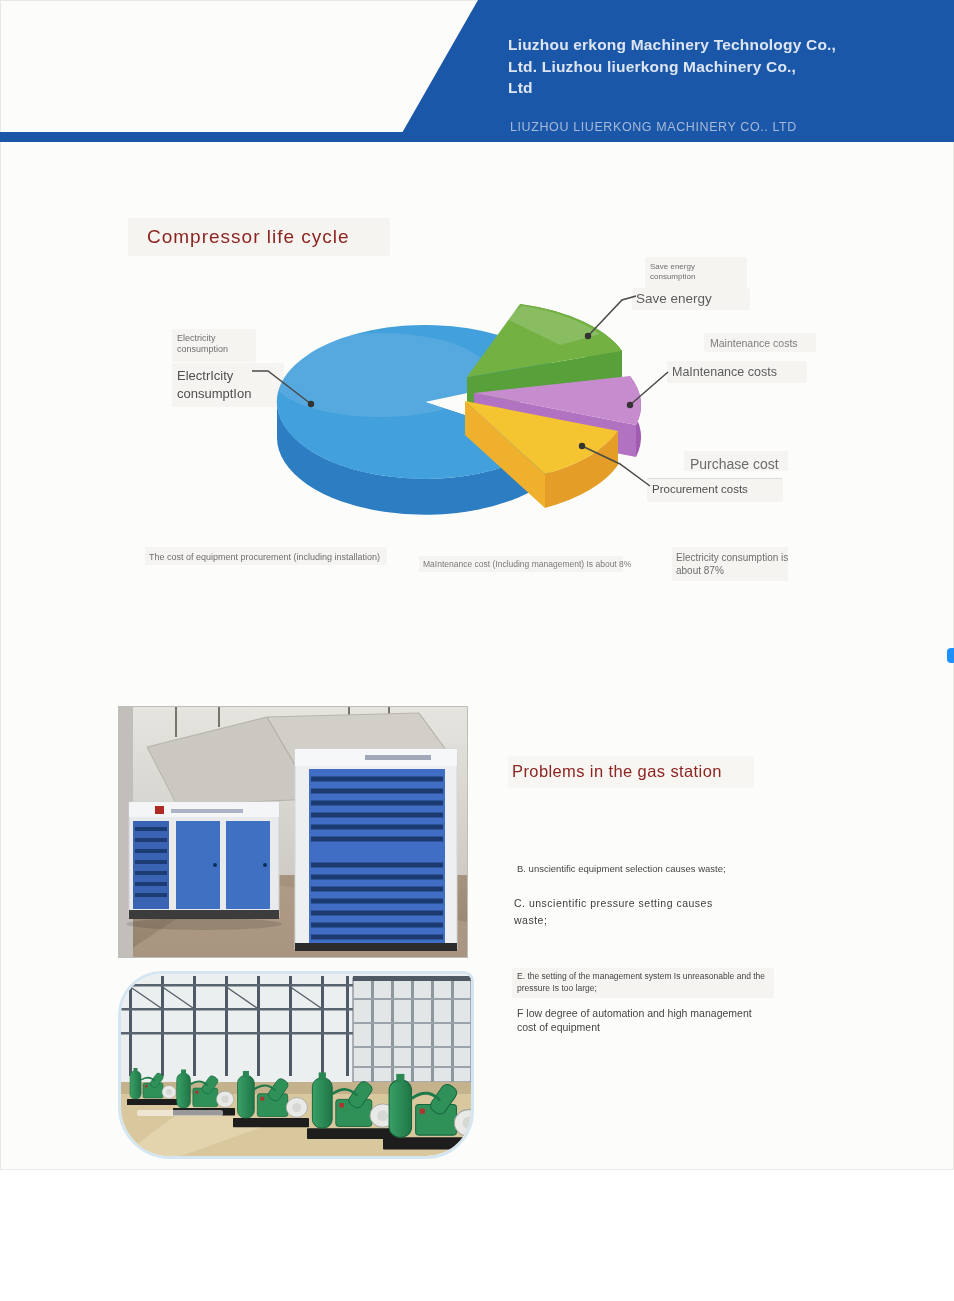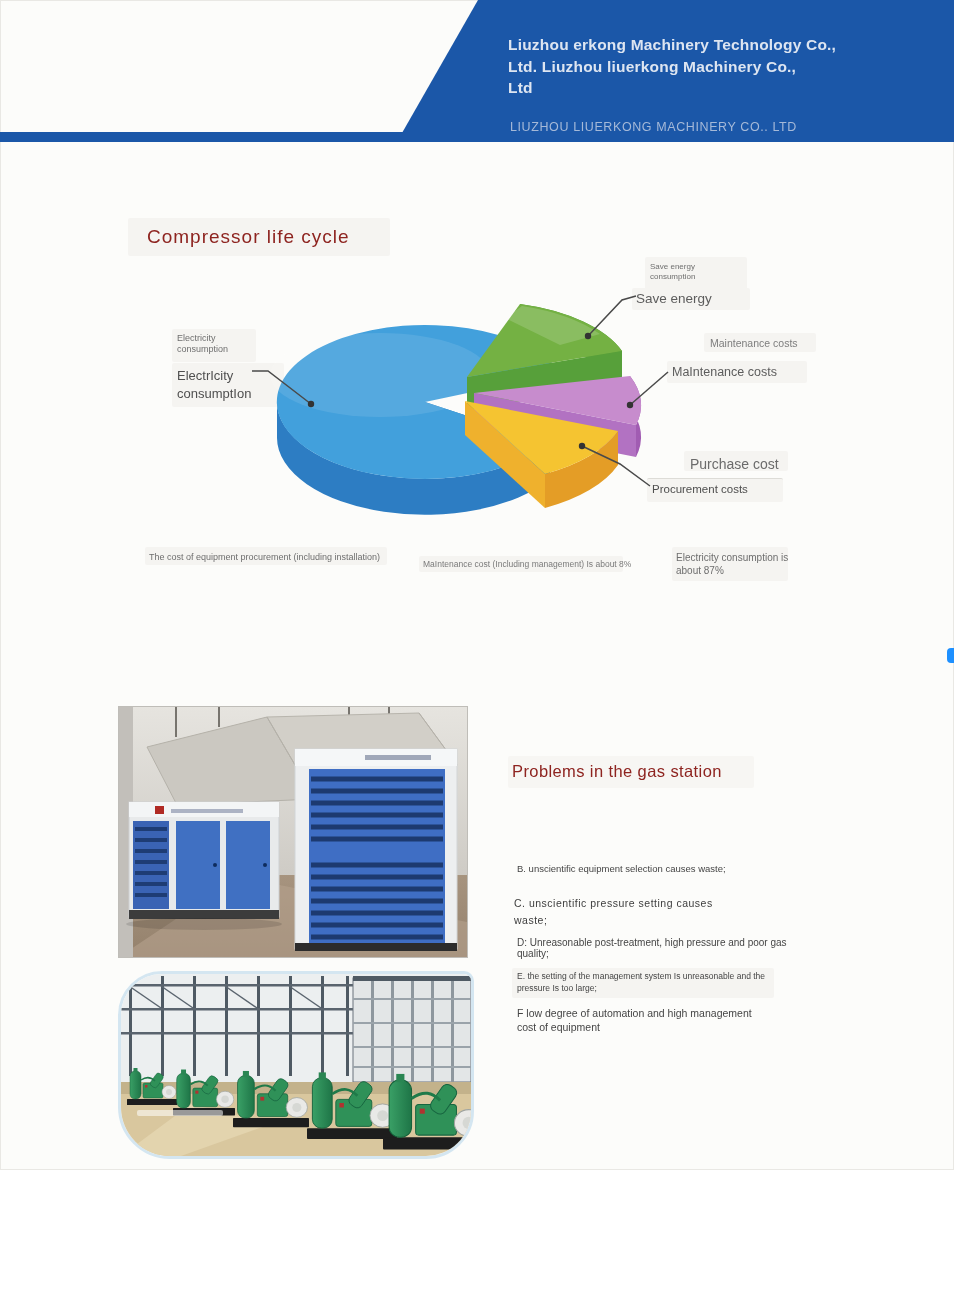--- a/index.html
+++ b/index.html
@@ -186,21 +186,20 @@
       </g>
       <rect x="176" y="236" width="162" height="8" fill="#2c2c2c"></rect>
     </svg>
   </div>
 
   <div class="ghost" style="left:508px;top:756px;width:246px;height:32px;background:#f7f6f3;"></div>
   <div class="sec-title2" style="left:512px;top:762px;">Problems in the gas station</div>
 
   <div class="prob" style="left:517px;top:863px;width:290px;font-size:9.5px;">B. unscientific equipment selection causes waste;</div>
   <div class="prob" style="left:514px;top:895px;width:222px;font-size:10.5px;line-height:17px;letter-spacing:.5px;color:#3d3d3d;">C. unscientific pressure setting causes waste;</div>
-  <div class="prob" style="left:517px;top:937px;width:300px;font-size:10px;">D: Unreasonable post-treatment, high pressure and poor gas quality;</div>
   <div class="ghost" style="left:512px;top:968px;width:262px;height:30px;"></div>
   <div class="prob" style="left:517px;top:971px;width:252px;font-size:8.5px;line-height:11.5px;">E. the setting of the management system Is unreasonable and the pressure Is too large;</div>
   <div class="prob" style="left:517px;top:1006px;width:252px;font-size:10.5px;line-height:14px;">F low degree of automation and high management cost of equipment</div>
 
   <div class="photo" style="left:118px;top:971px;width:350px;height:182px;border:3px solid #d4e6f1;border-radius:44px 10px 48px 52px;">
     <svg width="350" height="182" viewBox="0 0 350 182">
       <defs>
         <linearGradient id="gTank" x1="0" y1="0" x2="1" y2="0">
           <stop offset="0" stop-color="#3aa066"></stop>
             <stop offset="1" stop-color="#1e7547"></stop>

